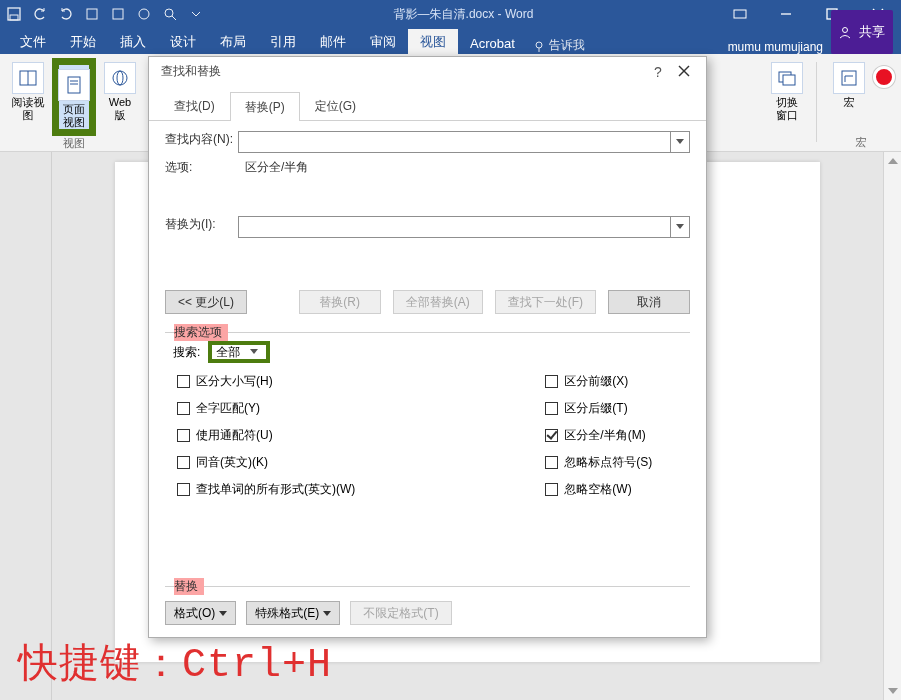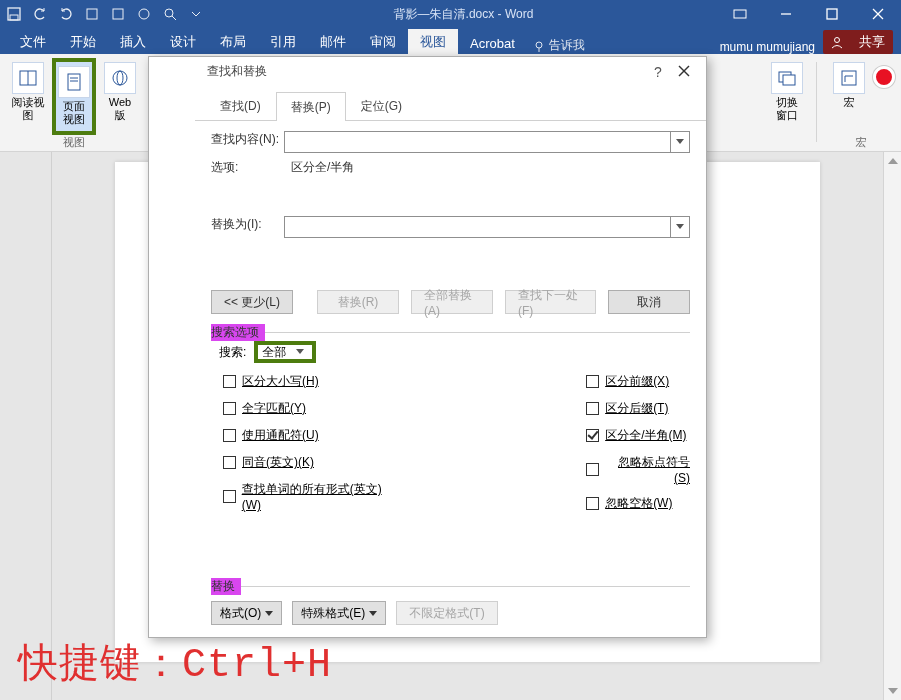--- a/index.html
+++ b/index.html
@@ -13,21 +13,21 @@
 .win-btns { display:flex; align-items:center; }
 .win-btn { width:46px; height:28px; display:flex; align-items:center; justify-content:center; cursor:pointer; }
 .win-btn svg { stroke:#fff; }
 
 
 .ribbon-tabs { height:26px; background:#2b579a; color:#fff; display:flex; align-items:flex-end; font-size:13px; padding:0 8px; }
 .ribbon-tabs .tab { padding:4px 12px 3px; cursor:pointer; }
 .ribbon-tabs .tab.active { background:#f3f3f3; color:#2b579a; }
 .ribbon-tabs .spacer { flex:1; }
 .ribbon-tabs .user { font-size:12px; margin-right:8px; white-space:nowrap; }
-.share-btn { display:flex; align-items:center; gap:16px; padding:3px 8px; background:#7f1d1d; border-radius:2px; cursor:pointer; }
+.share-btn { display:flex; align-items:center; gap:8px; padding:13px 8px; background:#4c1d95; border-radius:2px; cursor:pointer; }
 .tellme { display:flex; align-items:center; gap:4px; font-size:12px; opacity:0.85; margin-left:6px; }
 
 
 .ribbon { height:98px; background:#f3f3f3; border-bottom:1px solid #d4d4d4; display:flex; align-items:flex-start; padding:4px 6px 0; font-size:11px; position:relative; }
 .ribbon-group { display:flex; flex-direction:column; align-items:center; height:94px; }
 .ribbon-group .items { display:flex; gap:2px; flex:1; }
 .rbtn { display:flex; flex-direction:column; align-items:center; justify-content:flex-start; padding:4px 4px 0; width:44px; cursor:pointer; text-align:center; line-height:1.2; }
 .rbtn .ricon { width:32px; height:32px; background:#fff; border:1px solid #c8d6ea; display:flex; align-items:center; justify-content:center; margin-bottom:2px; }
 .rbtn .ricon svg { stroke:#2b579a; }
 .group-label { color:#666; font-size:11px; padding-bottom:2px; }
@@ -40,21 +40,21 @@
 
 .docwrap { position:absolute; top:152px; left:0; right:0; bottom:0; display:flex; }
 .docgutter { width:52px; background:#e6e6e6; border-right:1px solid #d0d0d0; }
 .page { flex:1; background:#e6e6e6; display:flex; justify-content:center; align-items:flex-start; padding-top:10px; }
 .sheet { width:705px; min-height:500px; background:#fff; box-shadow:0 0 4px rgba(0,0,0,0.15); }
 .vscroll { width:18px; background:#f3f3f3; border-left:1px solid #d4d4d4; display:flex; flex-direction:column; }
 .vscroll .arrow { height:18px; display:flex; align-items:center; justify-content:center; }
 .vscroll .track { flex:1; }
 
 
-.dialog { position:absolute; top:56px; left:148px; width:559px; height:582px; background:#fff; border:1px solid #adadad; box-shadow:3px 3px 10px rgba(0,0,0,0.3); display:flex; flex-direction:column; font-size:12px;padding-left:46px; }
+.dialog { position:absolute; top:56px; left:148px; width:559px; height:582px; background:#fff; border:1px solid #adadad; box-shadow:3px 3px 10px rgba(0,0,0,0.3); display:flex; flex-direction:column; font-size:12px; }
 .dtitlebar { height:30px; display:flex; align-items:center; padding:0 8px; border-bottom:1px solid transparent; }
 .dtitlebar .dtitle { flex:1; font-size:12px; color:#444; padding-left:4px; }
 .dtitlebar .dhelp { width:24px; text-align:center; cursor:pointer; color:#555; font-size:14px; }
 .dtitlebar .dclose { width:28px; text-align:center; cursor:pointer; font-size:15px; color:#333; }
 
 .dtabs { display:flex; padding:4px 10px 0; border-bottom:1px solid #d0d0d0; }
 .dtab { padding:6px 14px 5px; cursor:pointer; border:1px solid transparent; border-bottom:none; color:#444; }
 .dtab.active { border-color:#d0d0d0; background:#fff; position:relative; top:1px; }
 
 .dbody { flex:1; padding:10px 16px 12px; display:flex; flex-direction:column; gap:6px; }
@@ -66,28 +66,28 @@
 .option-row { display:flex; gap:10px; padding-left:0px; font-size:12px; color:#333; }
 .spacer-v { height:28px; }
 
 .btnrow { display:flex; gap:12px; }
 .btn { height:24px; padding:0 12px; border:1px solid #adadad; background:#e1e1e1; color:#333; font-size:12px; cursor:pointer; display:flex; align-items:center; }
 .btn.disabled { color:#a5a5a5; background:#efefef; border-color:#cfcfcf; cursor:default; }
 .btn.push { min-width:82px; justify-content:center; }
 .btnrow .gap { flex:1; }
 
 .fieldset { border:none; border-top:1px solid #d0d0d0; margin-top:12px; padding-top:8px; position:relative; }
-.fieldset .legend { position:absolute; top:-9px; left:0; background:#d946ef; padding-right:6px; color:#333; }
+.fieldset .legend { position:absolute; top:-9px; left:9px; background:#fca5a5; padding-right:6px; color:#333; }
 .search-line { display:flex; align-items:center; gap:8px; margin-bottom:10px; margin-left:8px;}
 .select { height:22px; border:4px solid #4d7c0f; display:flex; align-items:center; padding:0 4px; gap:6px; background:#fff; cursor:pointer; }
 .select .drop { width:16px; display:flex; align-items:center; justify-content:center; }
 
 .checks { display:flex; gap:40px; margin-left:12px; }
 .checkcol { display:flex; flex-direction:column; gap:10px; }
-.chk { display:flex; align-items:center; gap:6px; cursor:pointer;text-decoration:underline; }
+.chk { display:flex; align-items:center; gap:6px; cursor:pointer; }
 .chk .box { width:13px; height:13px; border:1px solid #333; display:flex; align-items:center; justify-content:center; background:#fff; }
 .chk .box.checked::after { content:""; width:8px; height:4px; border-left:2px solid #333; border-bottom:2px solid #333; transform:rotate(-50deg); margin-top:-3px; }
 .checkcol.right { margin-left:150px;text-align:right; }
 
 .bottom-fieldset { margin-top:auto; }
 .bottom-btns { display:flex; gap:10px; margin-top:6px; margin-left:0px; }
 .dropbtn { height:24px; padding:0 8px; border:1px solid #adadad; background:#e1e1e1; display:flex; align-items:center; gap:4px; font-size:12px; cursor:pointer; }
 .caret { width:0; height:0; border-left:4px solid transparent; border-right:4px solid transparent; border-top:5px solid #333; }
 
 
@@ -206,21 +206,21 @@
     <div class="items">
       <div class="rbtn">
         <div class="ricon">
             <svg width="20" height="20">
               <rect x="2" y="3" width="16" height="14" fill="none"></rect>
               <line x1="10" y1="3" x2="10" y2="17"></line>
             </svg>
           </div>
         <span>阅读视图</span>
       </div>
-      <div class="rbtn" style="background:#cde0f7;border:4px solid #4d7c0f;">
+      <div class="rbtn" style="background:#cde0f7;border:7px solid #4d7c0f;">
         <div class="ricon">
             <svg width="20" height="20">
               <rect x="4" y="2" width="12" height="16" fill="none"></rect>
               <line x1="6" y1="6" x2="14" y2="6"></line>
               <line x1="6" y1="9" x2="14" y2="9"></line>
             </svg>
           </div>
         <span>页面视图</span>
       </div>
       <div class="rbtn">

